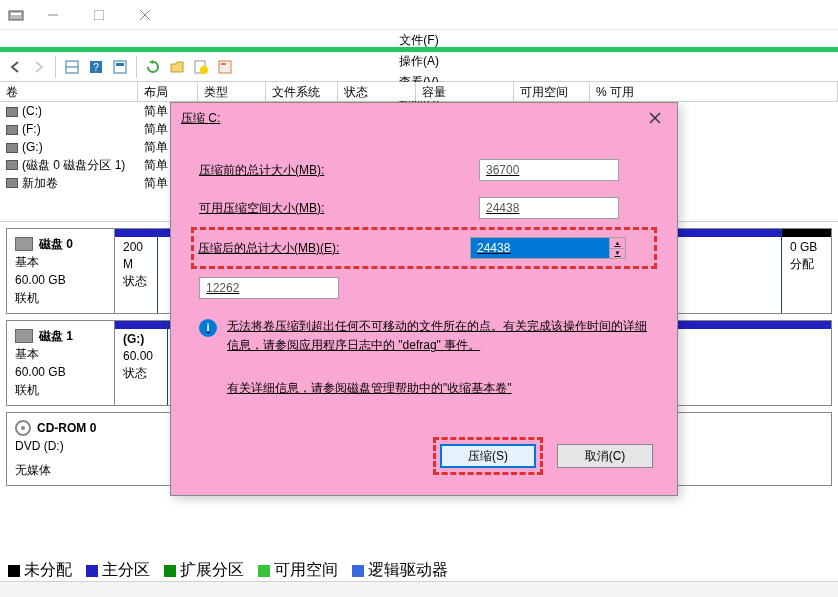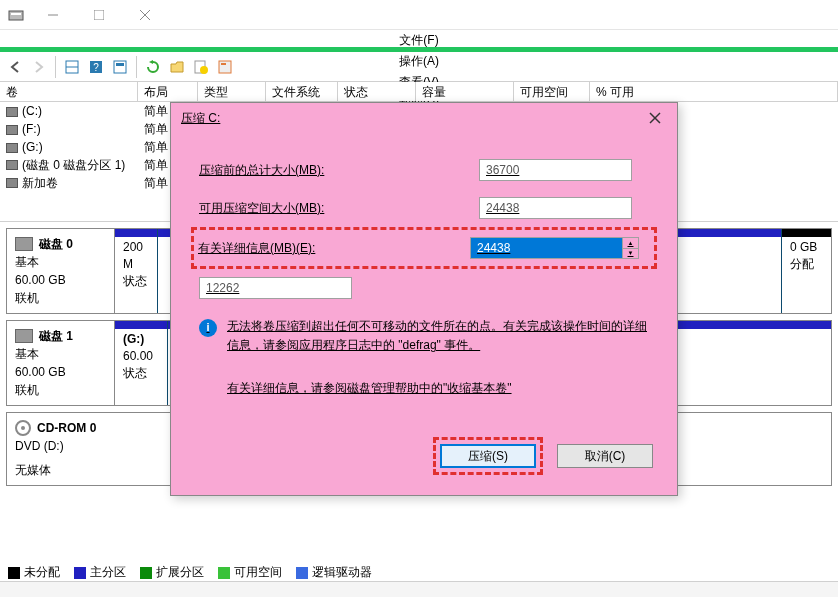--- a/index.html
+++ b/index.html
@@ -135,21 +135,21 @@
   }
   .strip-blue { background:#2020c0; }
   .strip-black { background:#000; }
   .legend {
     position:absolute;
     bottom:16px;
     left:8px;
     display:flex;
     gap:14px;
     align-items:center;
-    font-size:12px;
+    font-size:16px;
   }
   .legend-item { display:flex; align-items:center; gap:4px; }
   .sw { width:12px; height:12px; display:inline-block; }
   .statusbar {
     position:absolute;
     bottom:0; left:0; right:0;
     height:16px;
     border-top:1px solid #d0d0d0;
     background:#f5f5f5;
   }
@@ -176,21 +176,21 @@
   .dlg-body {
     padding: 18px 28px;
   }
   .dlg-row {
     display:flex;
     align-items:center;
     height:38px;
   }
   .dlg-row .lbl { width:280px; }
   .dlg-row .val {
-    width:153px; height:22px;
+    width:140px; height:22px;
     border:1px solid #a0a0a0;
     background:#fff;
     padding: 2px 6px;
     display:flex;
     align-items:center;
   }
   .val.readonly { background:#fff; color:#555; }
   .val.selected { background:#0078d7; color:#fff; }
   .spinner {
     width:16px; height:22px;
@@ -480,21 +480,21 @@
     <div class="dlg-row">
       <div class="lbl">压缩前的总计大小(MB):</div>
       <div class="val readonly">36700</div>
     </div>
     <div class="dlg-row">
       <div class="lbl">可用压缩空间大小(MB):</div>
       <div class="val readonly">24438</div>
     </div>
     <div class="highlight-box">
       <div class="dlg-row" style="height:28px">
-        <div class="lbl" style="width:272px">有关详细信息(MB)(E):</div>
+        <div class="lbl" style="width:272px">压缩后的总计大小(MB)(E):</div>
         <div class="val selected">24438</div>
         <div class="spinner">
           <div>▲</div>
           <div>▼</div>
         </div>
       </div>
     </div>
     <div class="dlg-row">
       <div class="val readonly">12262</div>
     </div>

